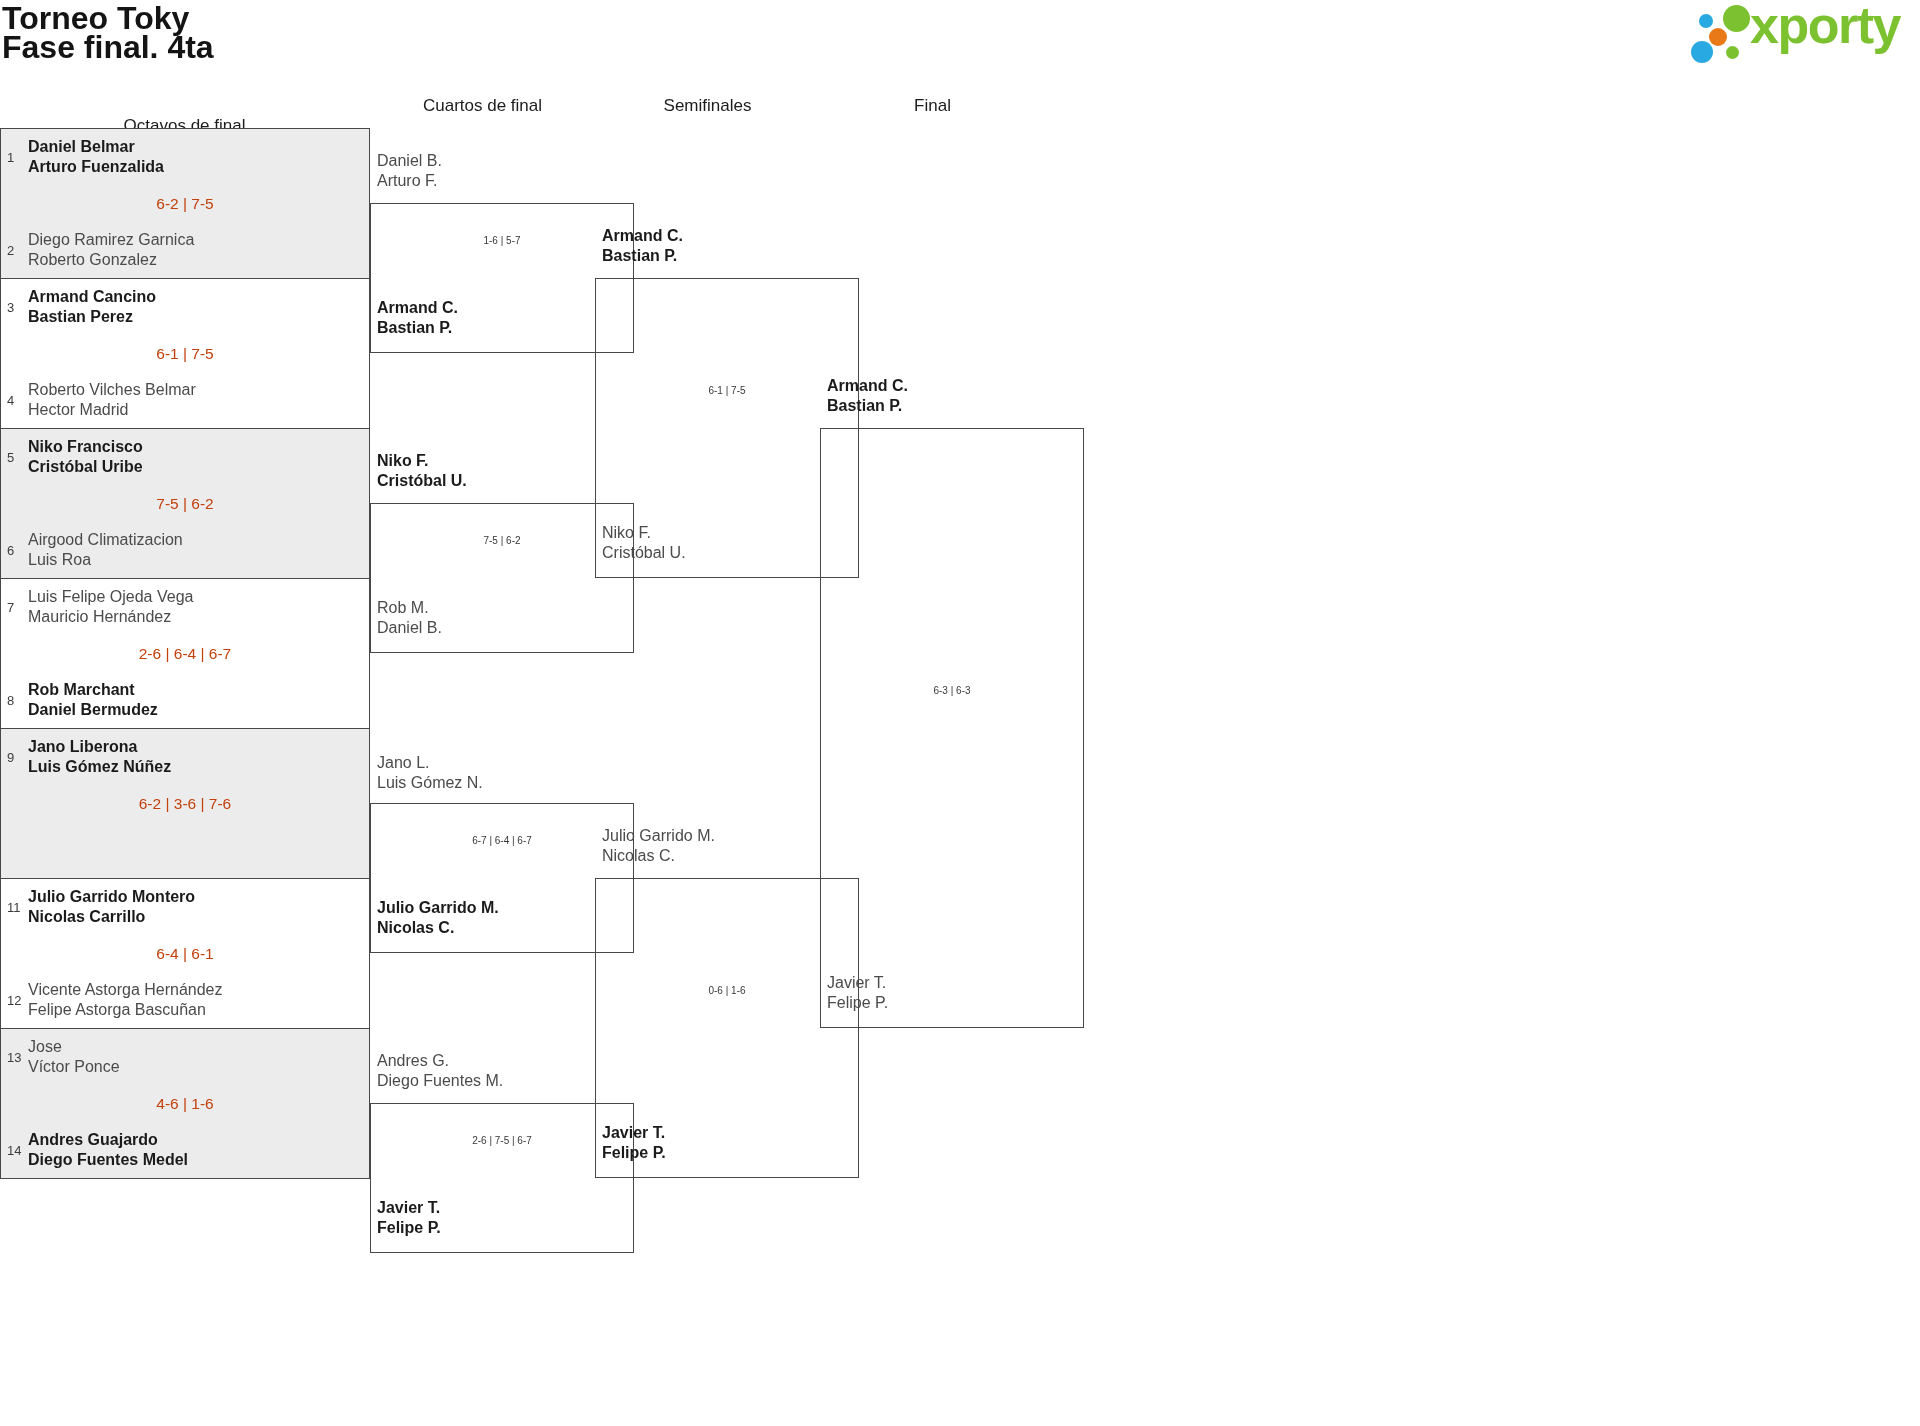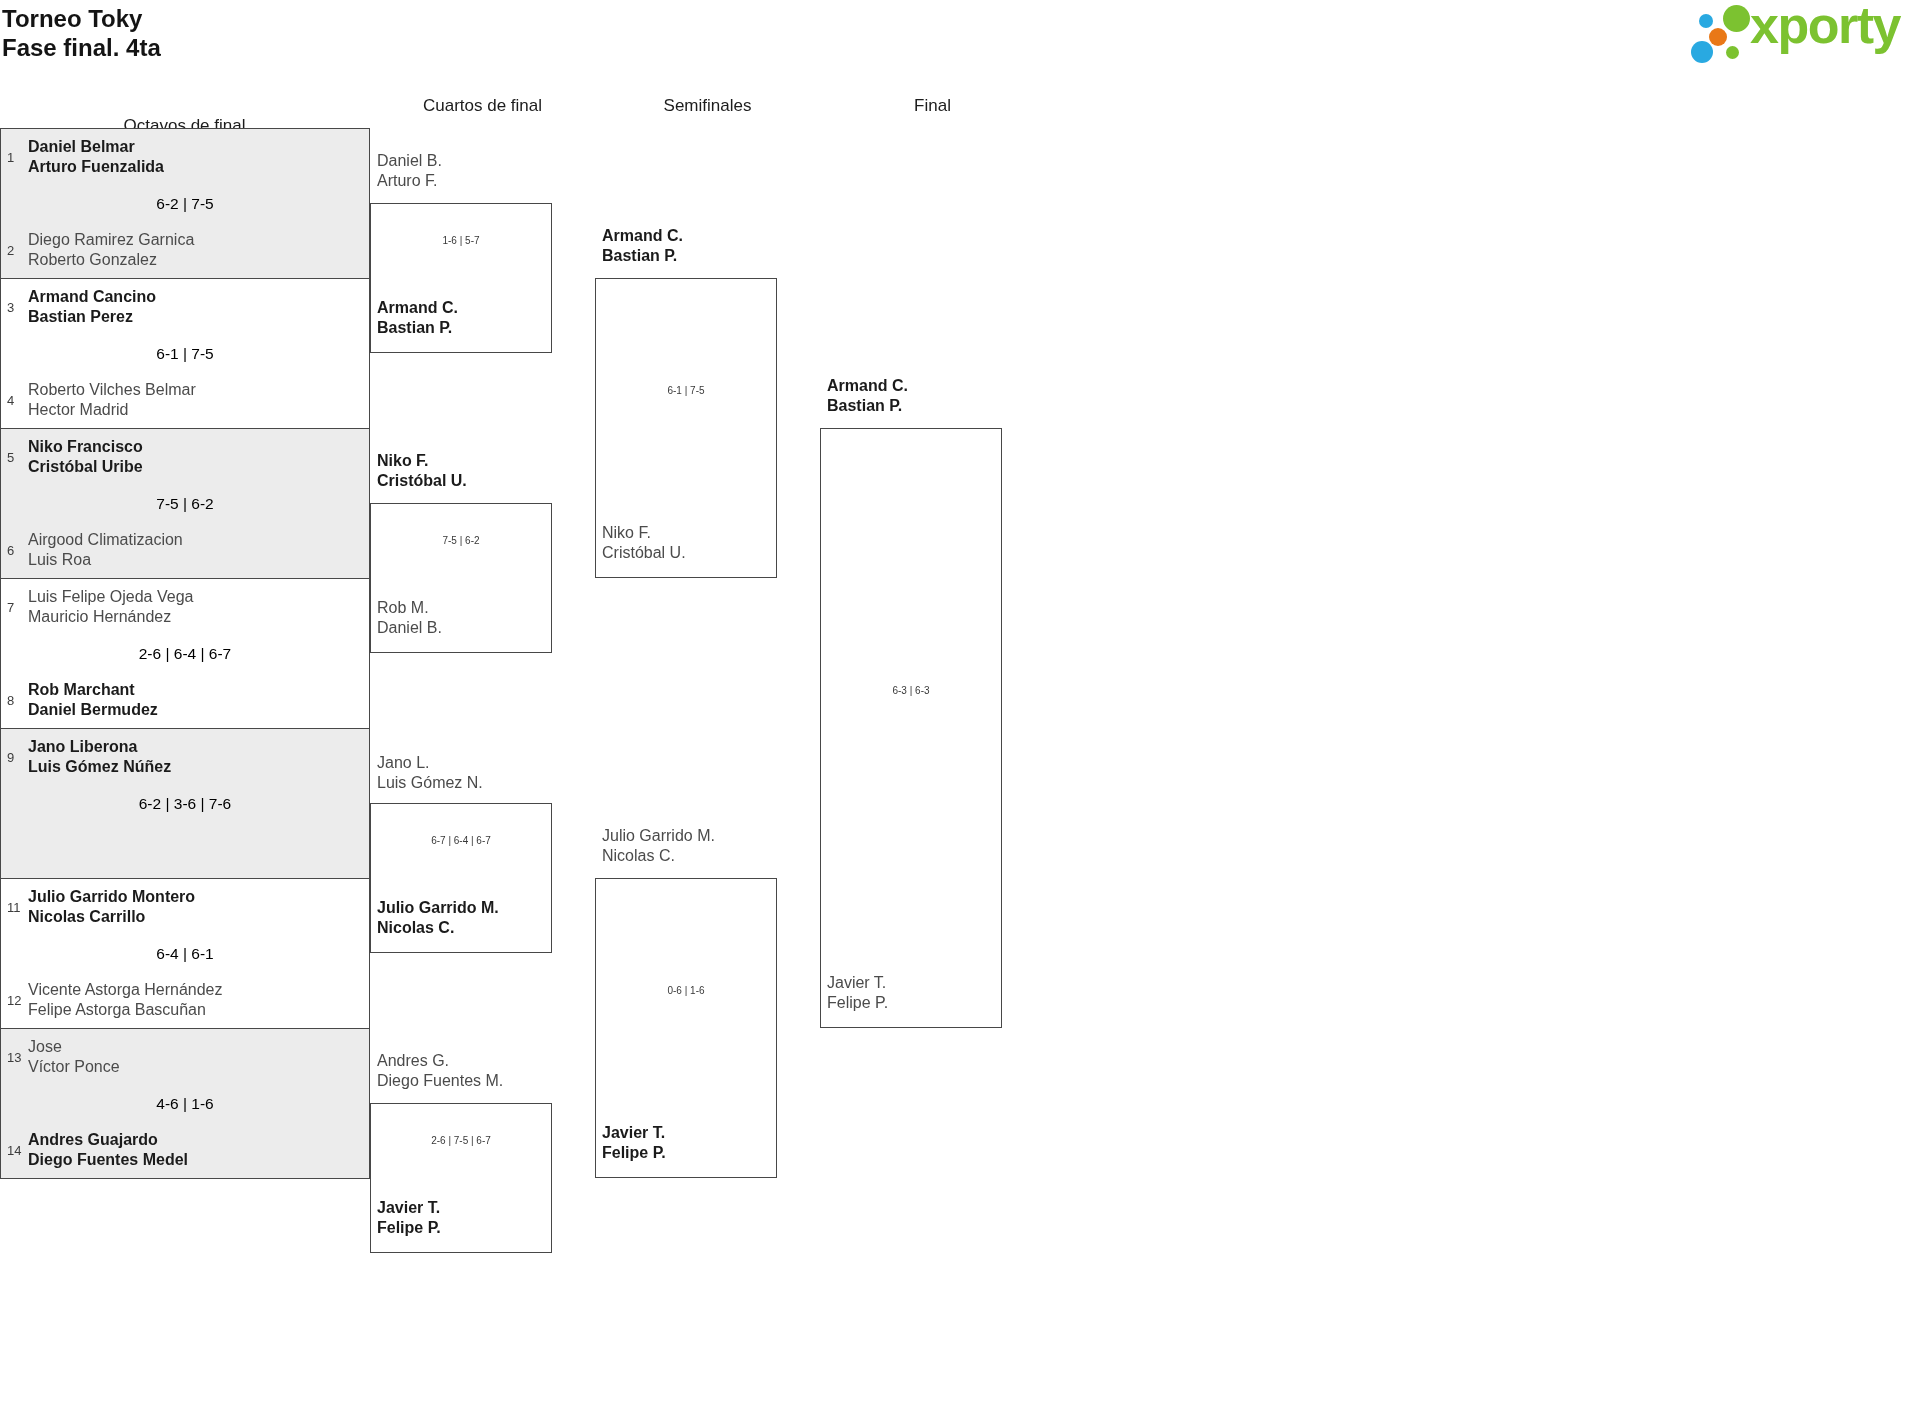--- a/index.html
+++ b/index.html
@@ -1,20 +1,20 @@
 <!DOCTYPE html>
 <html><head>
 <meta charset="utf-8">
 <style>
   html,body{margin:0;padding:0;background:#ffffff;}
   .page{position:relative;width:1920px;height:1426px;background:#fff;overflow:hidden;
         font-family:"Liberation Sans","DejaVu Sans",sans-serif;color:#222;}
 
   
-  .title{position:absolute;left:2px;top:4px;font-size:24px;line-height:29px;
+  .title{position:absolute;left:2px;top:4px;font-size:32px;line-height:29px;
          font-weight:bold;color:#141414;}
   .rhead{position:absolute;top:96px;width:225px;text-align:center;font-size:17px;
          font-weight:500;color:#1c1c1c;}
 
   
   .logo{position:absolute;left:1688px;top:0;width:232px;height:78px;}
   .dot{position:absolute;border-radius:50%;}
   .wordmark{position:absolute;left:62px;top:-8px;font-size:52px;line-height:66px;
             font-weight:bold;letter-spacing:-1.5px;}
 
@@ -23,24 +23,24 @@
        box-sizing:border-box;background:#fff;}
   .m16.shade{background:#ececec;}
   .slot{position:absolute;left:6px;right:4px;display:flex;align-items:center;}
   .slot.s1{top:8px;}
   .slot.s2{bottom:8px;}
   .seed{min-width:17px;margin-right:4px;font-size:13px;color:#3d3d3d;flex:0 0 auto;}
   .tn{font-size:16px;line-height:20px;color:#4b4b4b;}
   .tn .l{display:block;white-space:nowrap;}
   .tn.bold{font-weight:bold;color:#1b1b1b;}
   .msc{position:absolute;left:0;right:0;top:calc(50% - 10px);text-align:center;
-       font-size:15.5px;line-height:20px;color:#000000;}
-
-  
-  .adv{position:absolute;width:182px;}
+       font-size:15.5px;line-height:20px;color:#c2410c;}
+
+  
+  .adv{position:absolute;width:264px;}
   .adv .box{position:absolute;left:0;top:52px;width:100%;border:1px solid #484848;
             box-sizing:border-box;background:transparent;}
   .pn{position:absolute;left:7px;font-size:16px;line-height:20px;color:#4b4b4b;}
   .pn .l{display:block;white-space:nowrap;}
   .pn.bold{font-weight:bold;color:#1b1b1b;}
   .asc{position:absolute;left:0;right:0;text-align:center;font-size:10px;
        line-height:20px;color:#383838;}
 </style>
 </head>
 <body>

